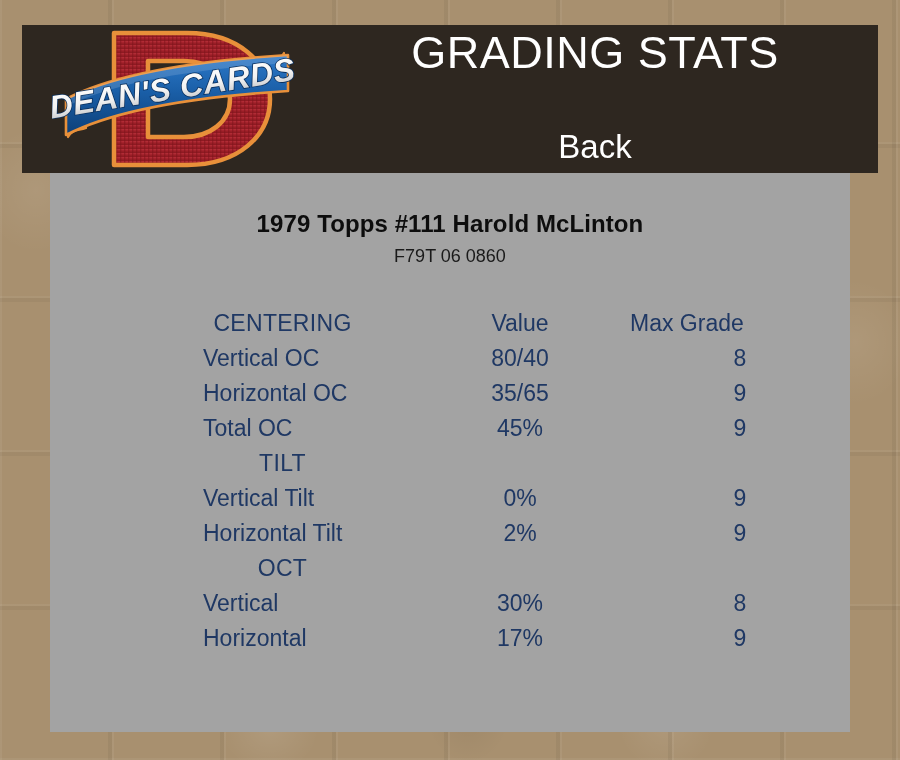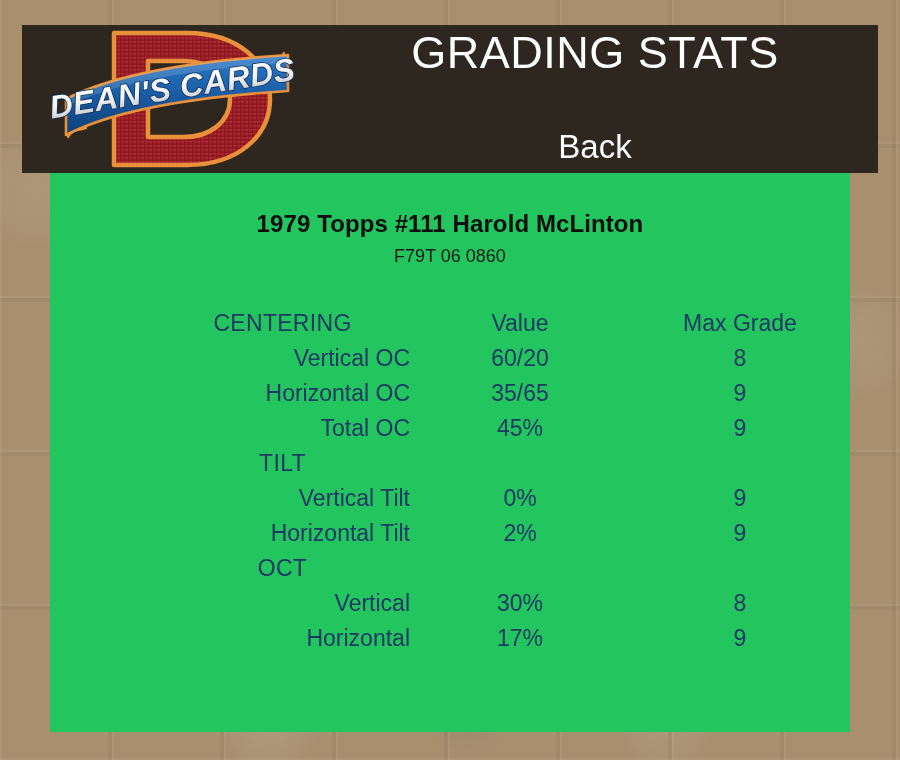--- a/index.html
+++ b/index.html
@@ -95,21 +95,21 @@
     white-space: nowrap;
   }
 
   
   #content-panel {
     position: absolute;
     left: 50px;
     top: 173px;
     width: 800px;
     height: 559px;
-    background: #22c55e;
+    background: #a3a3a3;
     z-index: 1;
     padding-top: 36px;
   }
 
   #card-title {
     text-align: center;
     color: #0d0d0d;
     font-size: 24px;
     font-weight: bold;
     line-height: 30px;
@@ -152,33 +152,33 @@
     font-size: 23px;
     font-weight: bold;
     letter-spacing: 0.3px;
   }
   .hdr-value {
     text-align: center;
     font-weight: bold;
     font-size: 23px;
   }
   .hdr-grade {
-    text-align: center;
+    text-align: left;
     font-weight: bold;
     font-size: 23px;
   }
 
   .section-label {
     text-align: center;
     padding-left: 105px !important;
     font-weight: bold;
     letter-spacing: 0.3px;
   }
   .row-label {
-    text-align: right;
+    text-align: left;
     padding-left: 153px !important;
     margin-top: 12px;
   }
   .row-value { text-align: center; }
   .row-grade { text-align: center; }
 </style>
 </head>
 <body>
 
 <div id="bg-texture"></div>
@@ -257,21 +257,21 @@
     <thead>
       <tr>
         <th class="hdr-section">CENTERING</th>
         <th class="hdr-value">Value</th>
         <th class="hdr-grade">Max Grade</th>
       </tr>
     </thead>
     <tbody id="stats-body">
         <tr>
           <td class="row-label">Vertical OC</td>
-          <td class="row-value">60/20</td>
+          <td class="row-value">80/40</td>
           <td class="row-grade">8</td>
         </tr>
         <tr>
           <td class="row-label">Horizontal OC</td>
           <td class="row-value">35/65</td>
           <td class="row-grade">9</td>
         </tr>
         <tr>
           <td class="row-label">Total OC</td>
           <td class="row-value">45%</td>

